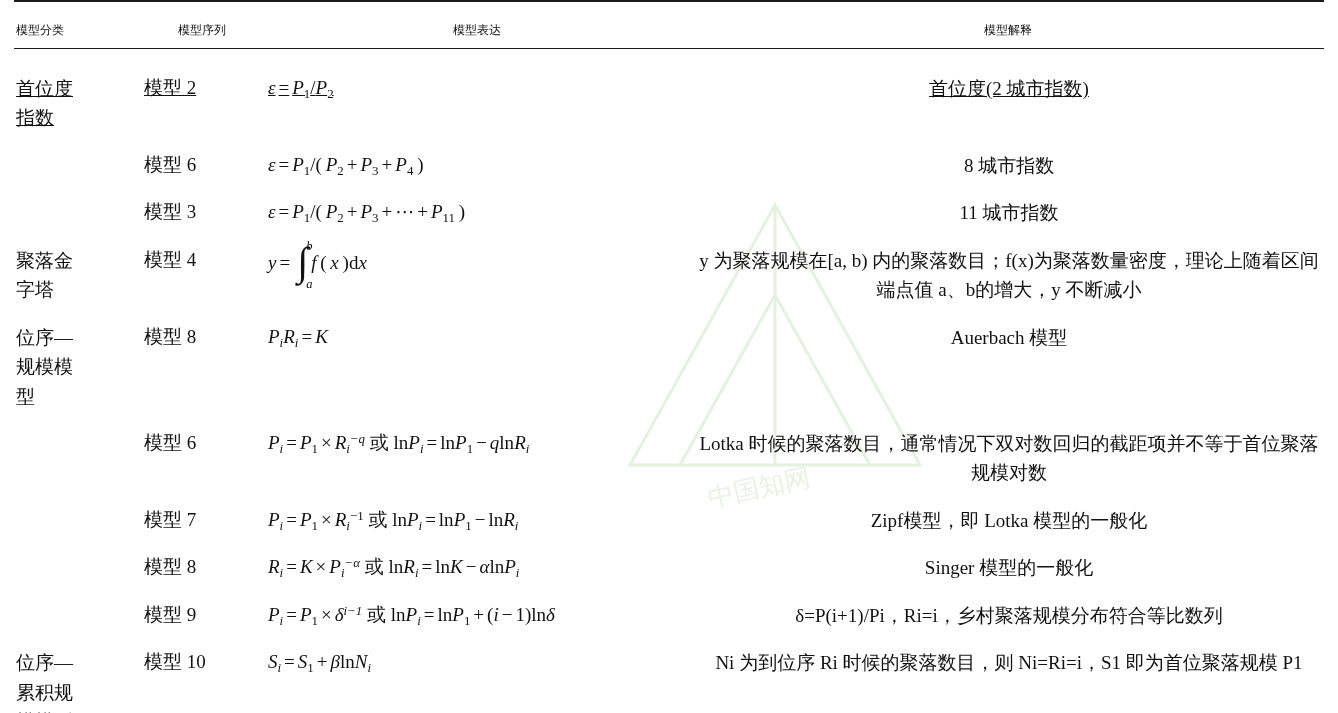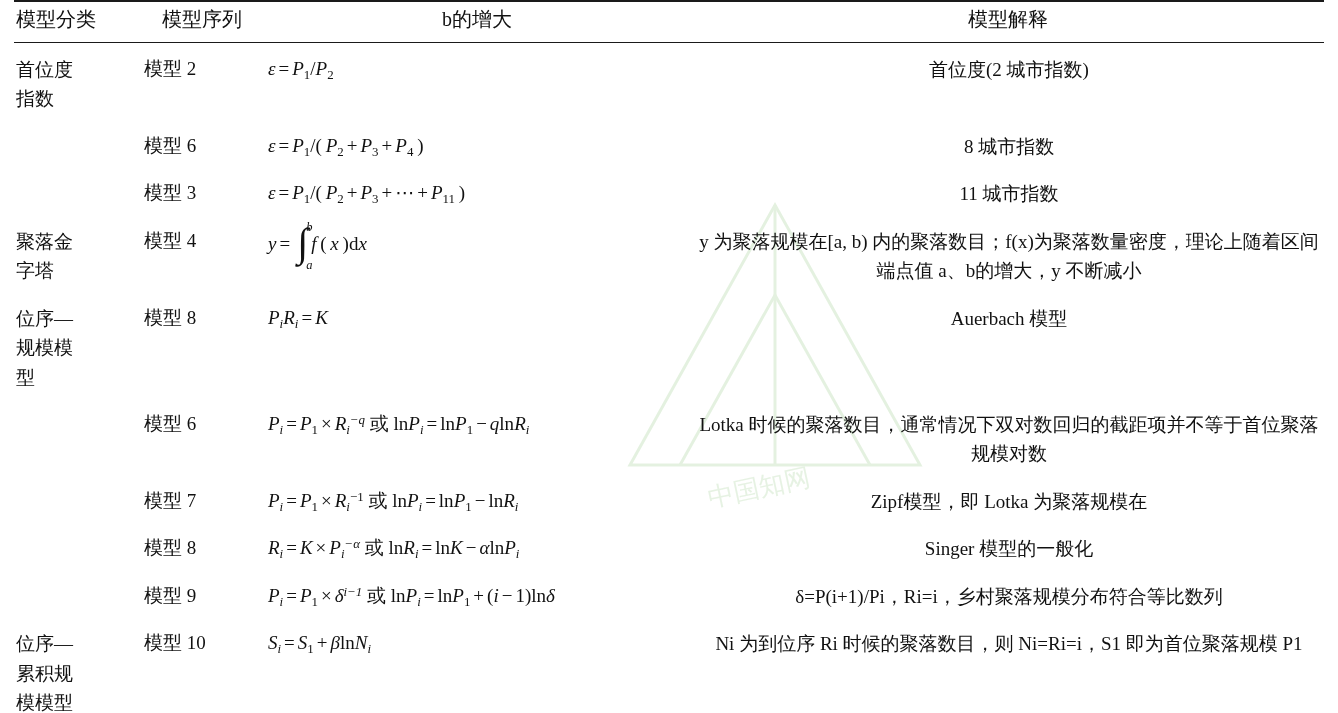--- a/index.html
+++ b/index.html
@@ -39,36 +39,36 @@
     border-collapse: collapse;
     table-layout: fixed;
   }
   table.model-table col.c1 { width: 128px; }
   table.model-table col.c2 { width: 120px; }
   table.model-table col.c3 { width: 430px; }
   table.model-table col.c4 { width: 632px; }
 
   thead th {
     font-weight: normal;
-    font-size: 20px;
-    padding: 4px 4px 9px 4px;
+    font-size: 12px;
+    padding: 20px 4px 9px 4px;
     text-align: center;
     border-top: 2.2px solid #1a1a1a;
     border-bottom: 1.1px solid #1a1a1a;
     vertical-align: middle;
   }
   thead th.left-head { text-align: left; padding-left: 2px; }
 
   tbody td {
     font-size: 19px;
     vertical-align: top;
     padding: 9px 4px 9px 2px;
     line-height: 1.5;
   }
-  tbody tr.first-row td { padding-top: 12px; }
+  tbody tr.first-row td { padding-top: 25px; text-decoration: underline; }
   tbody td.cat {
     white-space: pre-line;
     line-height: 1.55;
   }
   tbody td.seq { white-space: nowrap; }
   tbody td.expr { padding-left: 6px; }
   tbody td.desc { padding-left: 6px; line-height: 1.55; text-align: center; }
 
   
   .mi { font-family: "Liberation Serif", serif; font-style: italic; }
@@ -121,21 +121,21 @@
     <colgroup>
       <col class="c1">
         <col class="c2">
         <col class="c3">
         <col class="c4">
     </colgroup>
     <thead>
       <tr>
         <th class="left-head">模型分类</th>
         <th>模型序列</th>
-        <th>b的增大</th>
+        <th>模型表达</th>
         <th>模型解释</th>
       </tr>
     </thead>
     <tbody>
 
       <tr class="first-row">
         <td class="cat">首位度
 指数</td>
         <td class="seq">模型 2</td>
         <td class="expr">
@@ -191,21 +191,21 @@
         </td>
         <td class="desc">Lotka 时候的聚落数目，通常情况下双对数回归的截距项并不等于首位聚落规模对数</td>
       </tr>
 
       <tr>
         <td class="cat"></td>
         <td class="seq">模型 7</td>
         <td class="expr">
           <span class="mi">P</span><sub class="mi">i</sub><span class="mo op">=</span><span class="mi">P</span><sub class="mn">1</sub><span class="mo op">×</span><span class="mi">R</span><sub class="mi">i</sub><sup class="mn">−1</sup>&nbsp;或&nbsp;<span class="mn">ln</span><span class="mi">P</span><sub class="mi">i</sub><span class="mo op">=</span><span class="mn">ln</span><span class="mi">P</span><sub class="mn">1</sub><span class="mo op">−</span><span class="mn">ln</span><span class="mi">R</span><sub class="mi">i</sub>
         </td>
-        <td class="desc">Zipf模型，即 Lotka 为聚落规模在</td>
+        <td class="desc">Zipf模型，即 Lotka 模型的一般化</td>
       </tr>
 
       <tr>
         <td class="cat"></td>
         <td class="seq">模型 8</td>
         <td class="expr">
           <span class="mi">R</span><sub class="mi">i</sub><span class="mo op">=</span><span class="mi">K</span><span class="mo op">×</span><span class="mi">P</span><sub class="mi">i</sub><sup class="mi">−α</sup>&nbsp;或&nbsp;<span class="mn">ln</span><span class="mi">R</span><sub class="mi">i</sub><span class="mo op">=</span><span class="mn">ln</span><span class="mi">K</span><span class="mo op">−</span><span class="mi">α</span><span class="mn">ln</span><span class="mi">P</span><sub class="mi">i</sub>
         </td>
         <td class="desc">Singer 模型的一般化</td>
       </tr>

